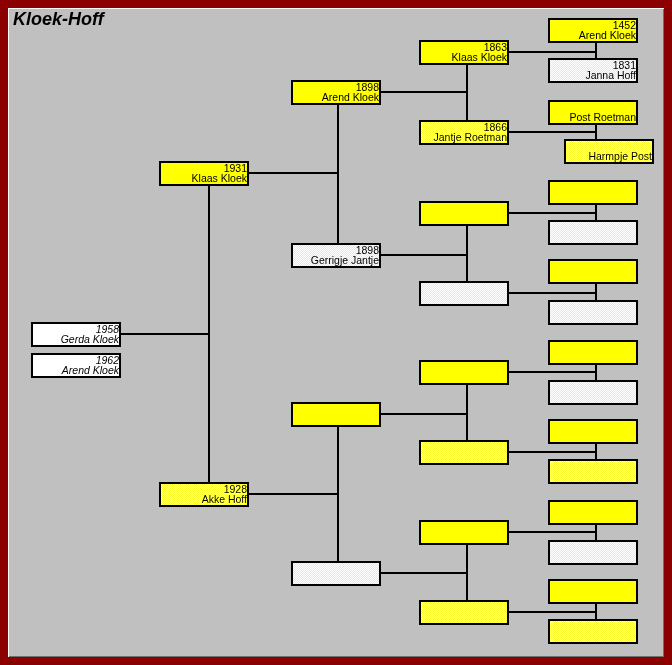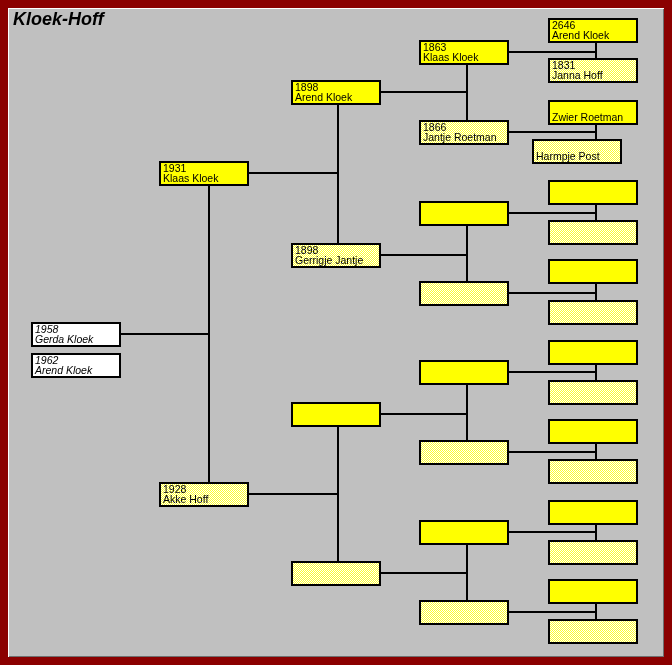--- a/index.html
+++ b/index.html
@@ -4,20 +4,21 @@
 <style>
   html,body { margin:0; padding:0; }
   body { width:672px; height:665px; font-family:"Liberation Sans", sans-serif; }
   .frame {
     position:relative; width:672px; height:665px; box-sizing:border-box;
     border:8px solid #8B0000; background:#C0C0C0;
   }
   .canvas {
     position:absolute; left:0; top:0; right:0; bottom:0;
     box-shadow: inset 1px 1px 0 #ffffff, inset -1px -1px 0 #6f6f6f;
+    text-align: right;
   }
   .chart-title {
     position:absolute; left:5px; top:1px;
     font-style:italic; font-weight:bold; font-size:18px; color:#000;
     white-space:nowrap;
   }
   .box {
     position:absolute; width:90px; height:25px; box-sizing:border-box;
     border:2px solid #000; overflow:hidden;
     font-size:10.5px; line-height:10.5px; color:#000;
@@ -104,32 +105,32 @@
     <div class="box fy" style="left:411px;top:512px">
       <span></span>
       <span></span>
     </div>
     <div class="box fp" style="left:411px;top:592px">
       <span></span>
       <span></span>
     </div>
 
     <div class="box fy" style="left:540px;top:10px">
-      <span>2646</span>
+      <span>1452</span>
       <span>Arend Kloek</span>
     </div>
     <div class="box fp" style="left:540px;top:50px">
       <span>1831</span>
       <span>Janna Hoff</span>
     </div>
     <div class="box fy" style="left:540px;top:92px">
       <span></span>
-      <span>Zwier Roetman</span>
-    </div>
-    <div class="box fp" style="left:524px;top:131px">
+      <span>Post Roetman</span>
+    </div>
+    <div class="box fp" style="left:556px;top:131px">
       <span></span>
       <span>Harmpje Post</span>
     </div>
     <div class="box fy" style="left:540px;top:172px">
       <span></span>
       <span></span>
     </div>
     <div class="box fp" style="left:540px;top:212px">
       <span></span>
       <span></span>

